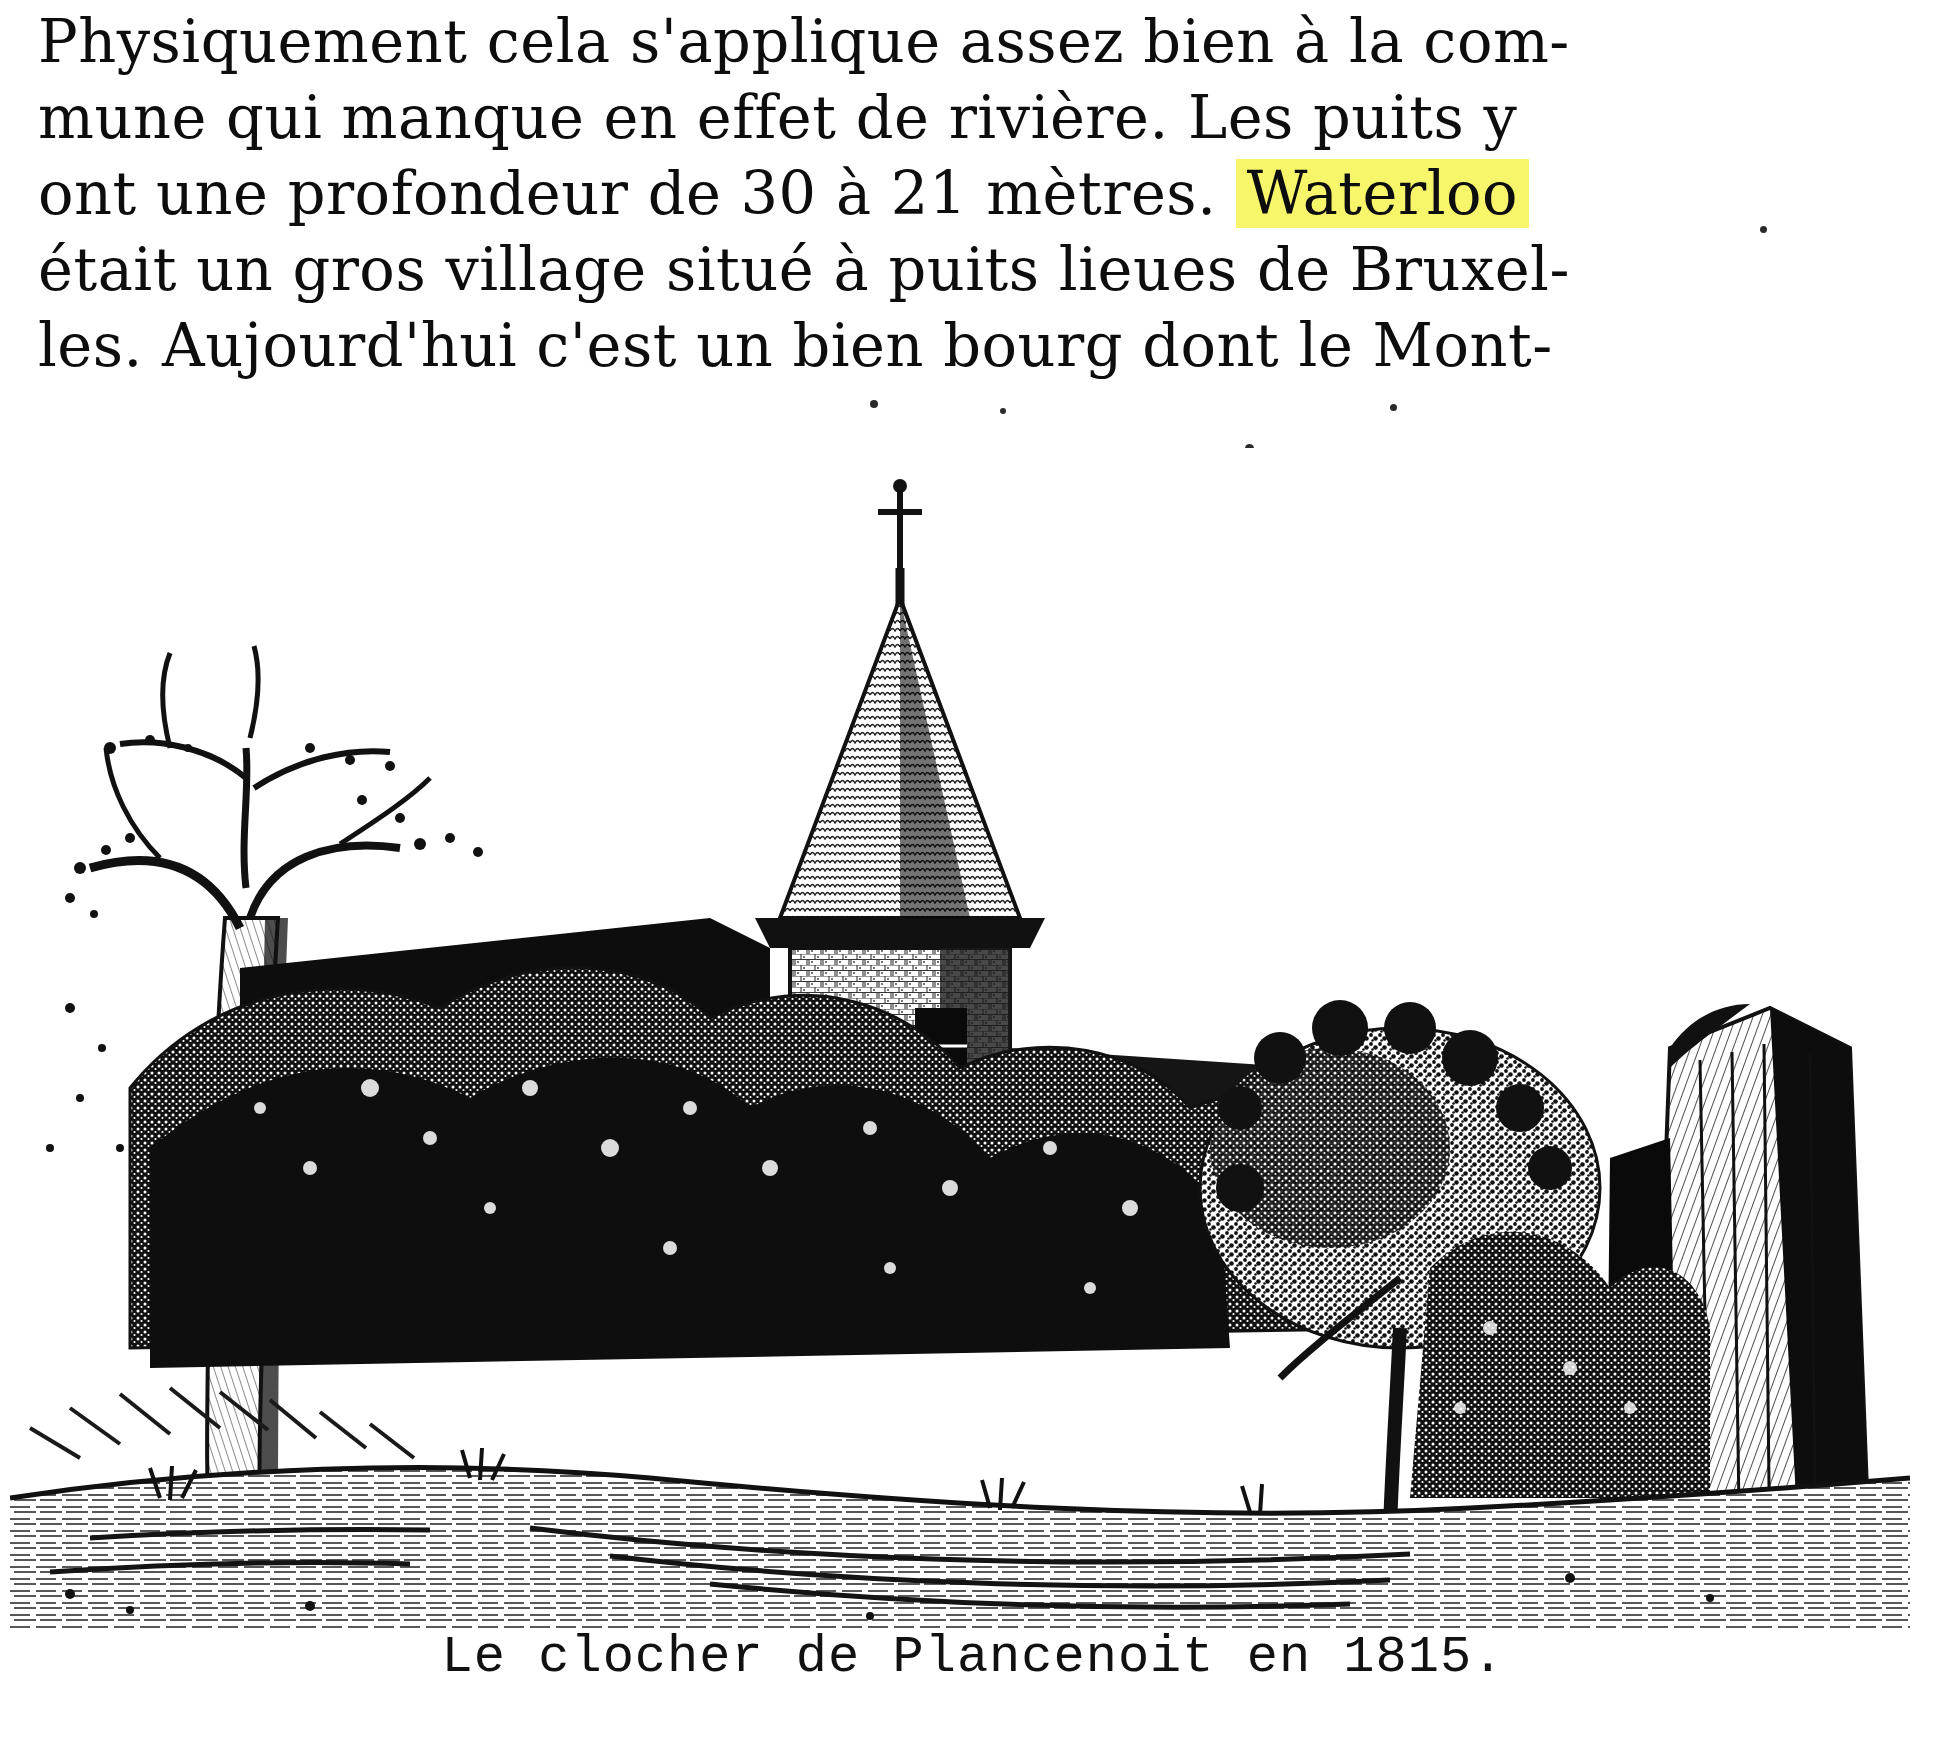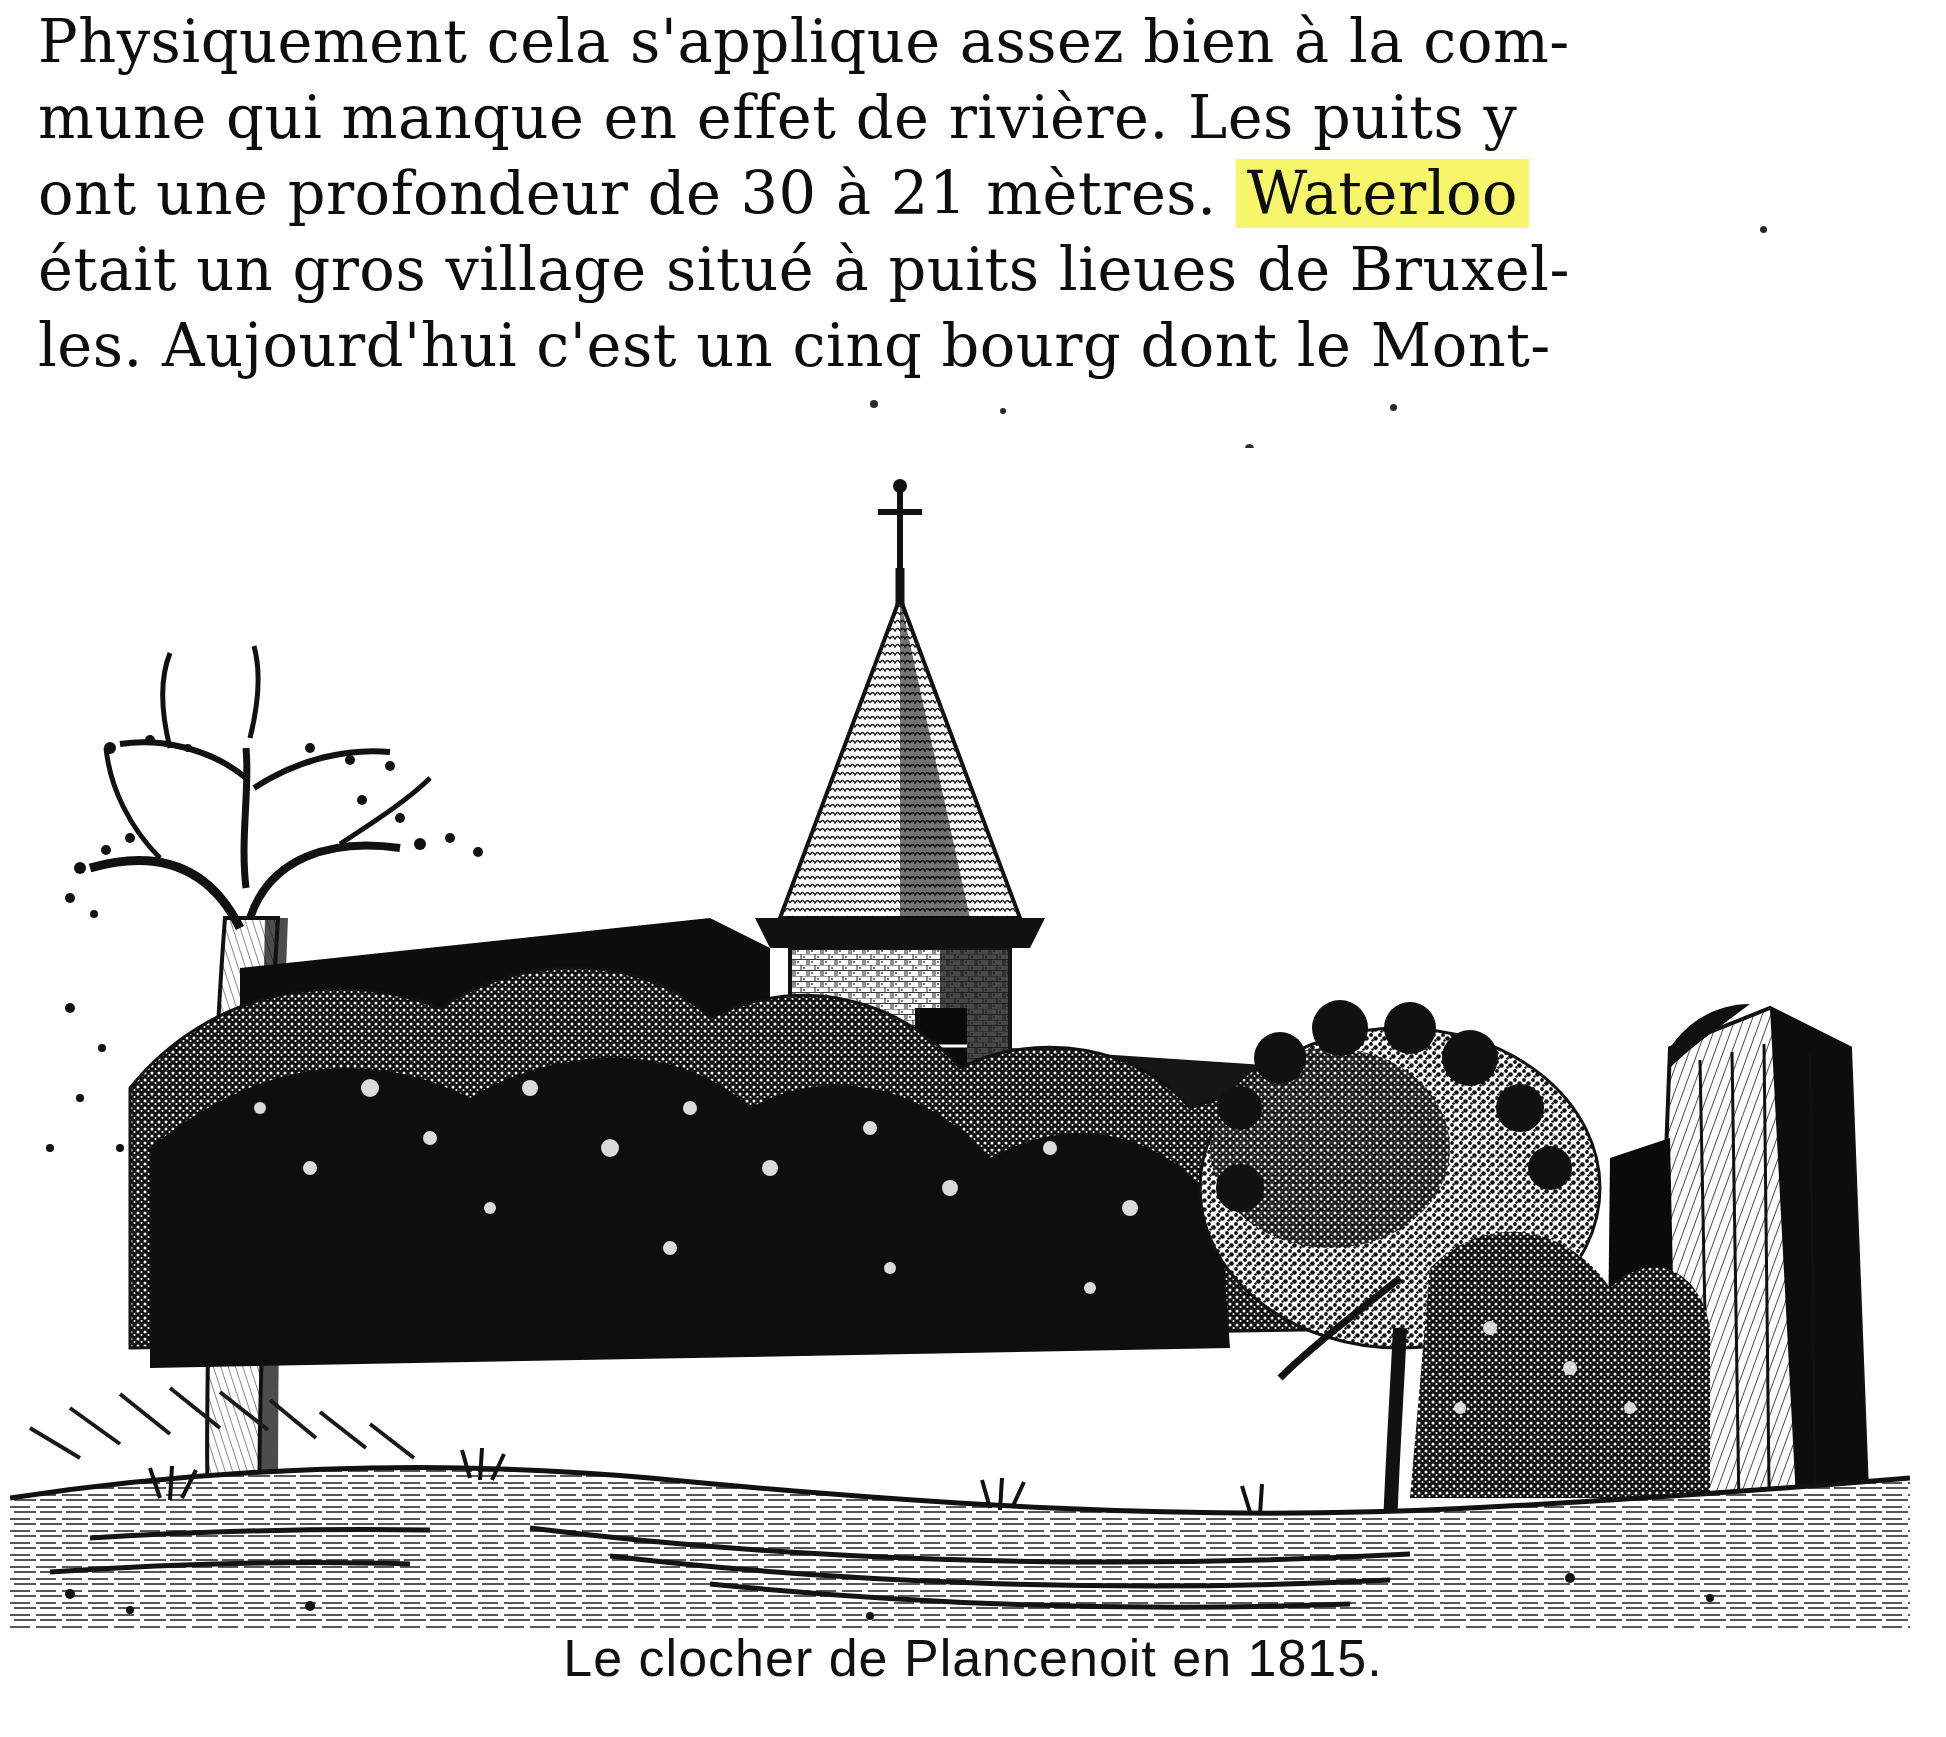--- a/index.html
+++ b/index.html
@@ -61,21 +61,21 @@
     width: 1900px;
     height: 1180px;
   }
 
   .caption {
     position: absolute;
     left: 0;
     top: 1620px;
     width: 1946px;
     text-align: center;
-    font-family: Liberation Sans, sans-serif;
+    font-family: Liberation Mono, monospace;
     font-size: 52px;
     color: #111;
     letter-spacing: 1px;
   }
 
   
   .speck {
     position: absolute;
     background: #2a2a2a;
     border-radius: 50%;
@@ -84,21 +84,21 @@
 </head>
 <body>
 
 <div class="page">
 
   <div class="text-block">
     <div class="text-line">Physiquement cela s'applique assez bien à la com-</div>
     <div class="text-line">mune qui manque en effet de rivière. Les puits y</div>
     <div class="text-line"><span>ont une profondeur de 30 à 21 mètres. </span><span class="hl">Waterloo</span></div>
     <div class="text-line">était un gros village situé à puits lieues de Bruxel-</div>
-    <div class="text-line">les. Aujourd'hui c'est un cinq bourg dont le Mont-</div>
+    <div class="text-line">les. Aujourd'hui c'est un bien bourg dont le Mont-</div>
   </div>
 
   <div class="speck" style="left:1760px;top:218px;width:7px;height:7px;"></div>
   <div class="speck" style="left:870px;top:392px;width:8px;height:8px;"></div>
   <div class="speck" style="left:1000px;top:400px;width:6px;height:6px;"></div>
   <div class="speck" style="left:1390px;top:396px;width:7px;height:7px;"></div>
   <div class="speck" style="left:1245px;top:436px;width:9px;height:9px;"></div>
   <div class="speck" style="left:1705px;top:440px;width:7px;height:7px;"></div>
   <div class="speck" style="left:718px;top:520px;width:7px;height:7px;"></div>
   <div class="speck" style="left:340px;top:816px;width:8px;height:8px;"></div>

